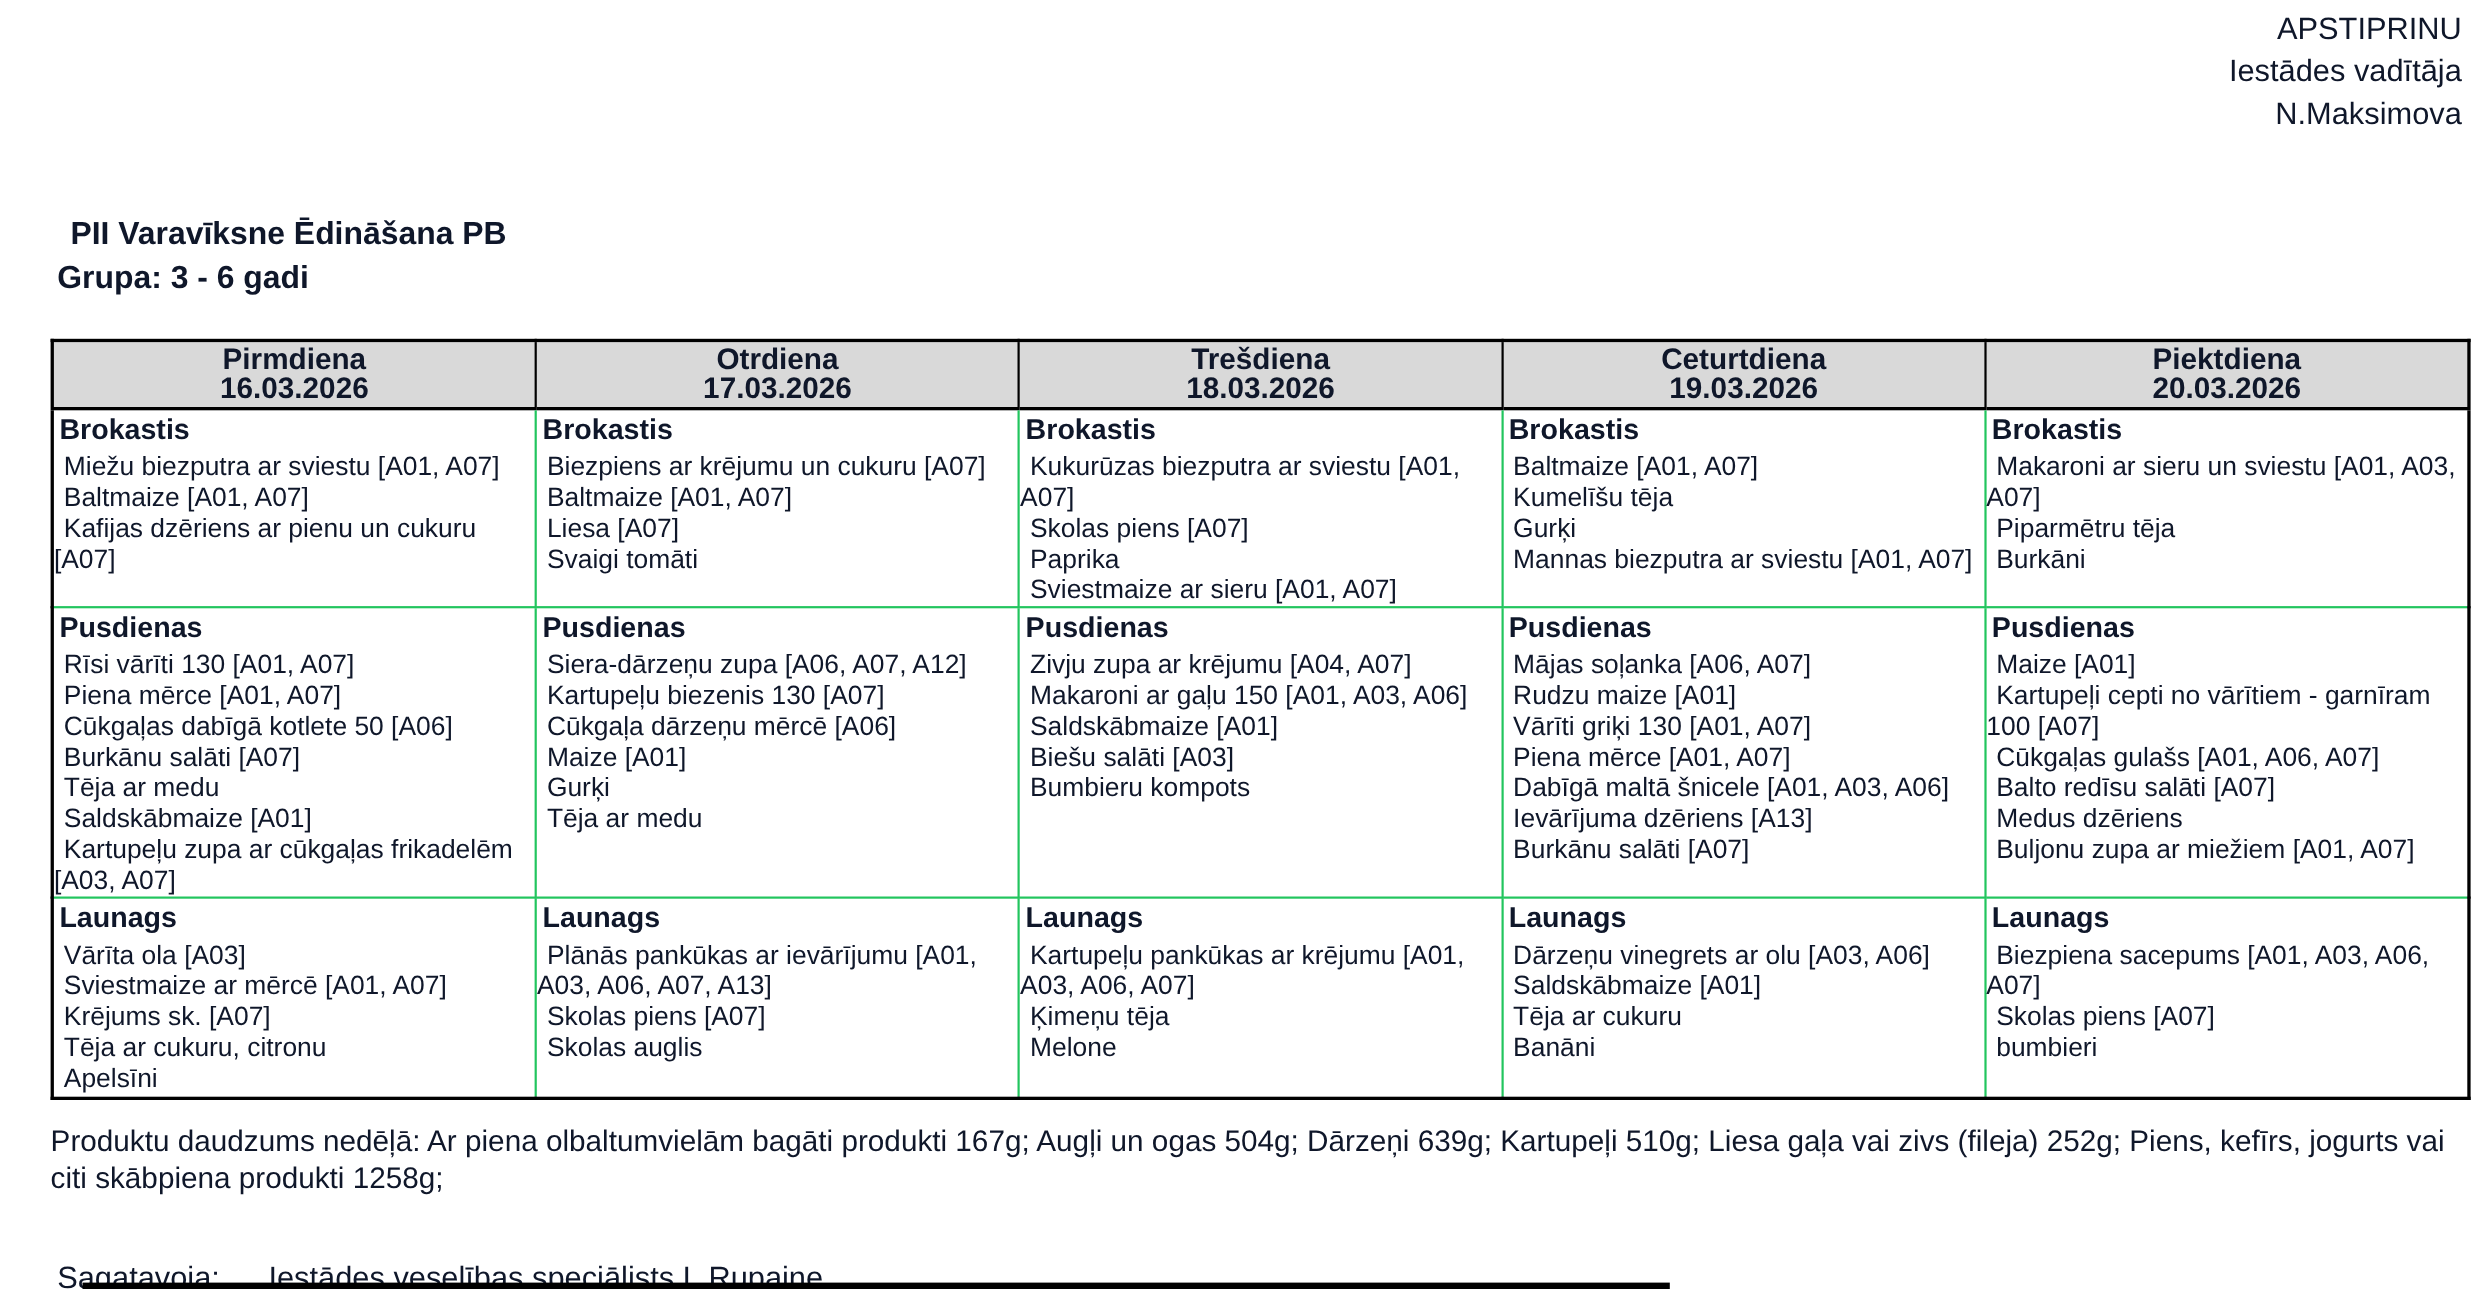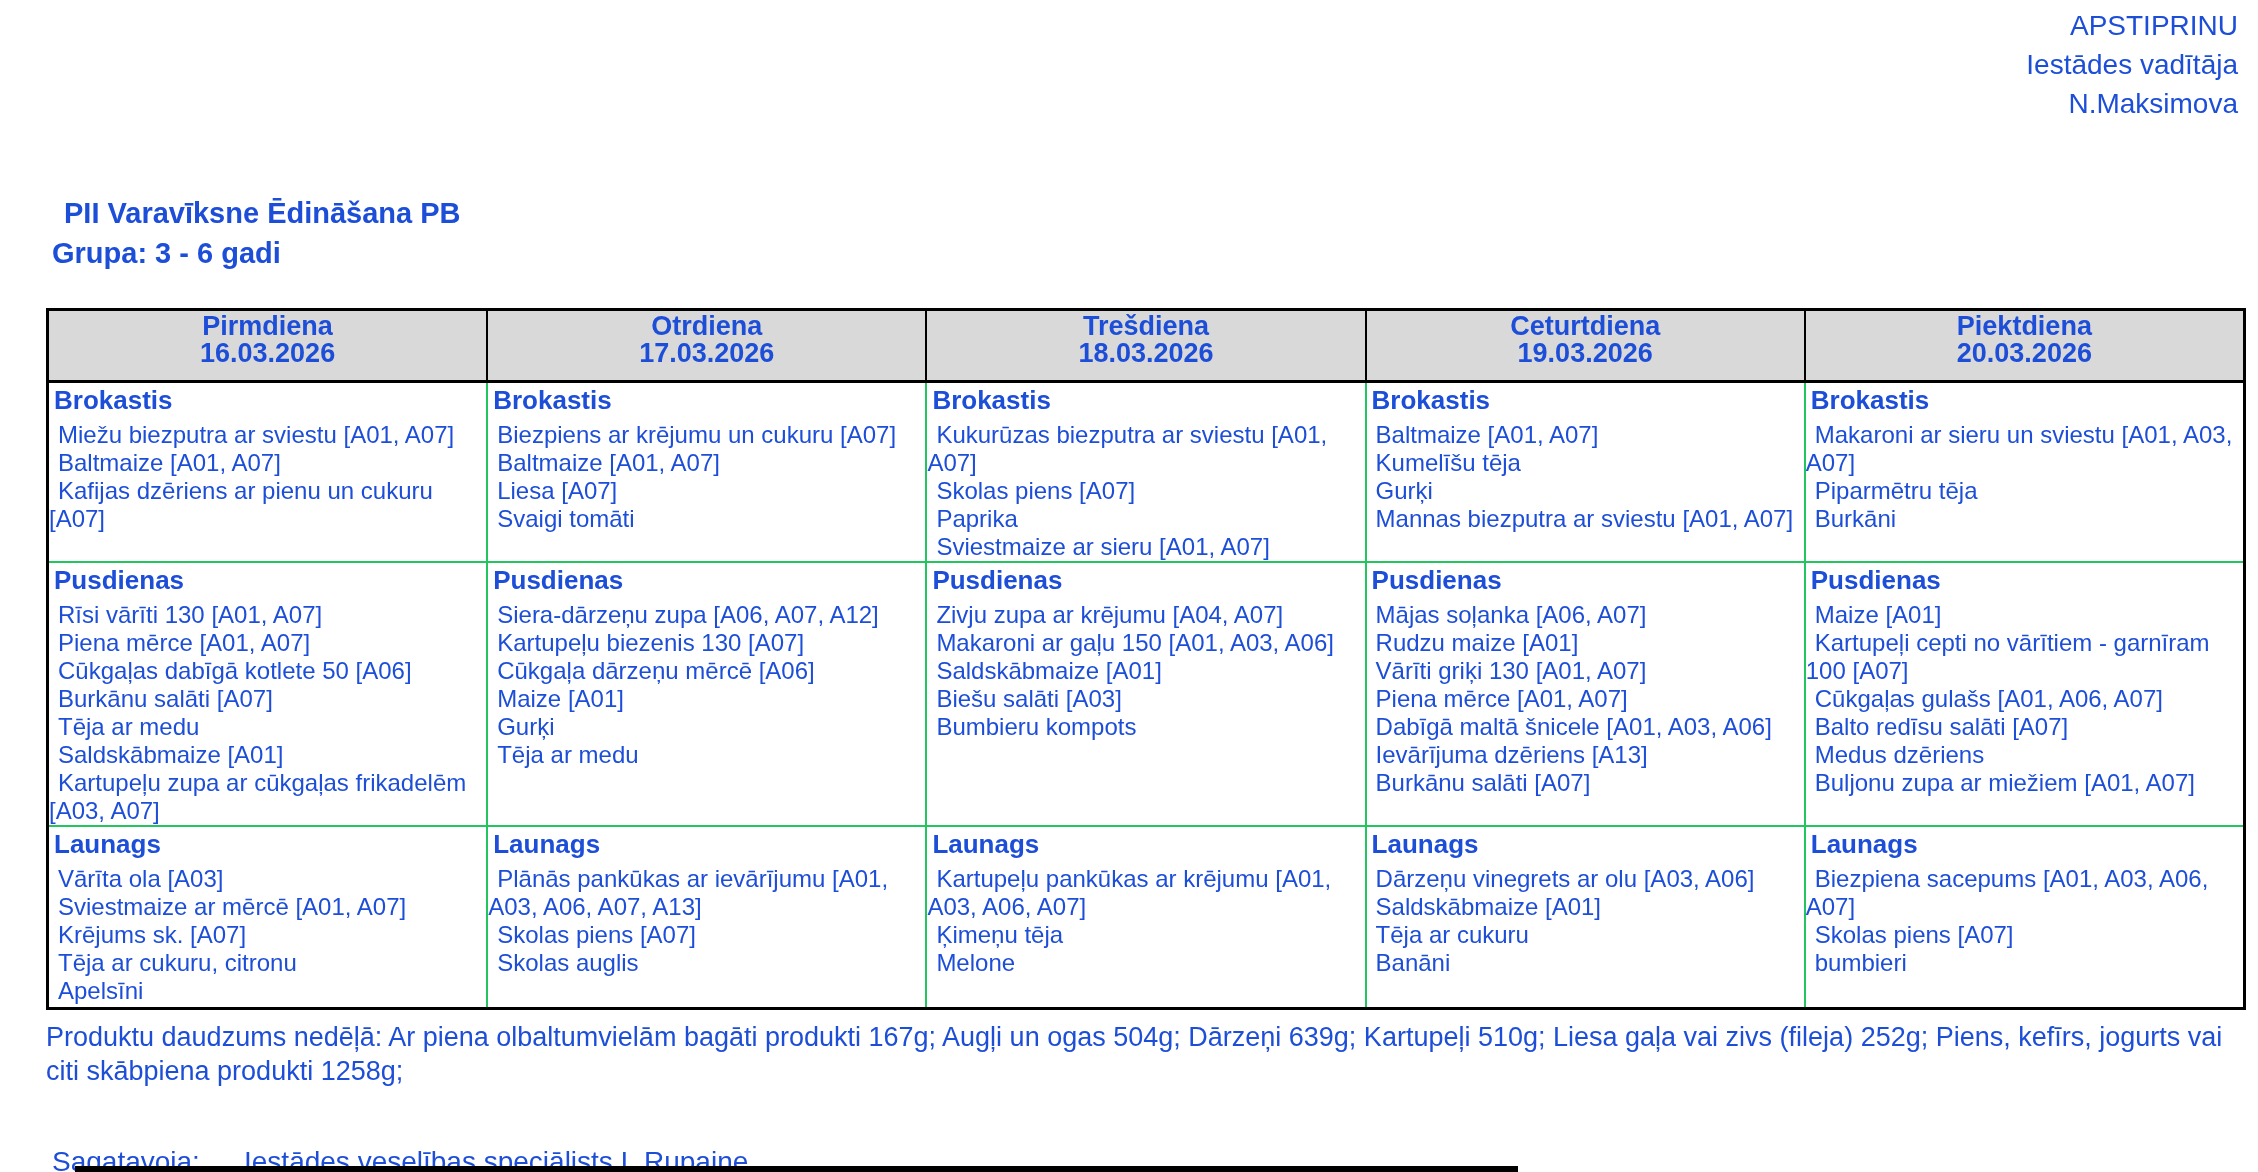--- a/index.html
+++ b/index.html
@@ -1,21 +1,21 @@
 <!DOCTYPE html>
 <html><head>
 <meta charset="utf-8">
 <style>
   html, body { margin: 0; padding: 0; background: #fff; }
   .page {
     position: relative;
     width: 2258px;
     height: 1172px;
     background: #ffffff;
-    color: #1d4ed8;
+    color: #0f172a;
     font-family: "Liberation Sans", "DejaVu Sans", sans-serif;
     overflow: hidden;
   }
   .approval {
     position: absolute;
     top: 6px;
     right: 20px;
     text-align: right;
     font-size: 28px;
     line-height: 39px;
@@ -43,21 +43,21 @@
   }
   table.menu-table th {
     width: 20%;
     background: #d9d9d9;
     border: 2px solid #000;
     border-bottom: 3px solid #000;
     font-size: 27px;
     font-weight: bold;
     line-height: 27px;
     text-align: center;
-    padding: 2px 0 13px 0;
+    padding: 2px 0 3px 0;
   }
   table.menu-table td {
     border: 2px solid #22c55e;
     vertical-align: top;
     padding: 3px 2px 0 0;
   }
   tr.row-brokastis td { height: 172px; }
   tr.row-pusdienas td { height: 246px; }
   tr.row-launags  td { height: 177px; }
   .meal-label {

